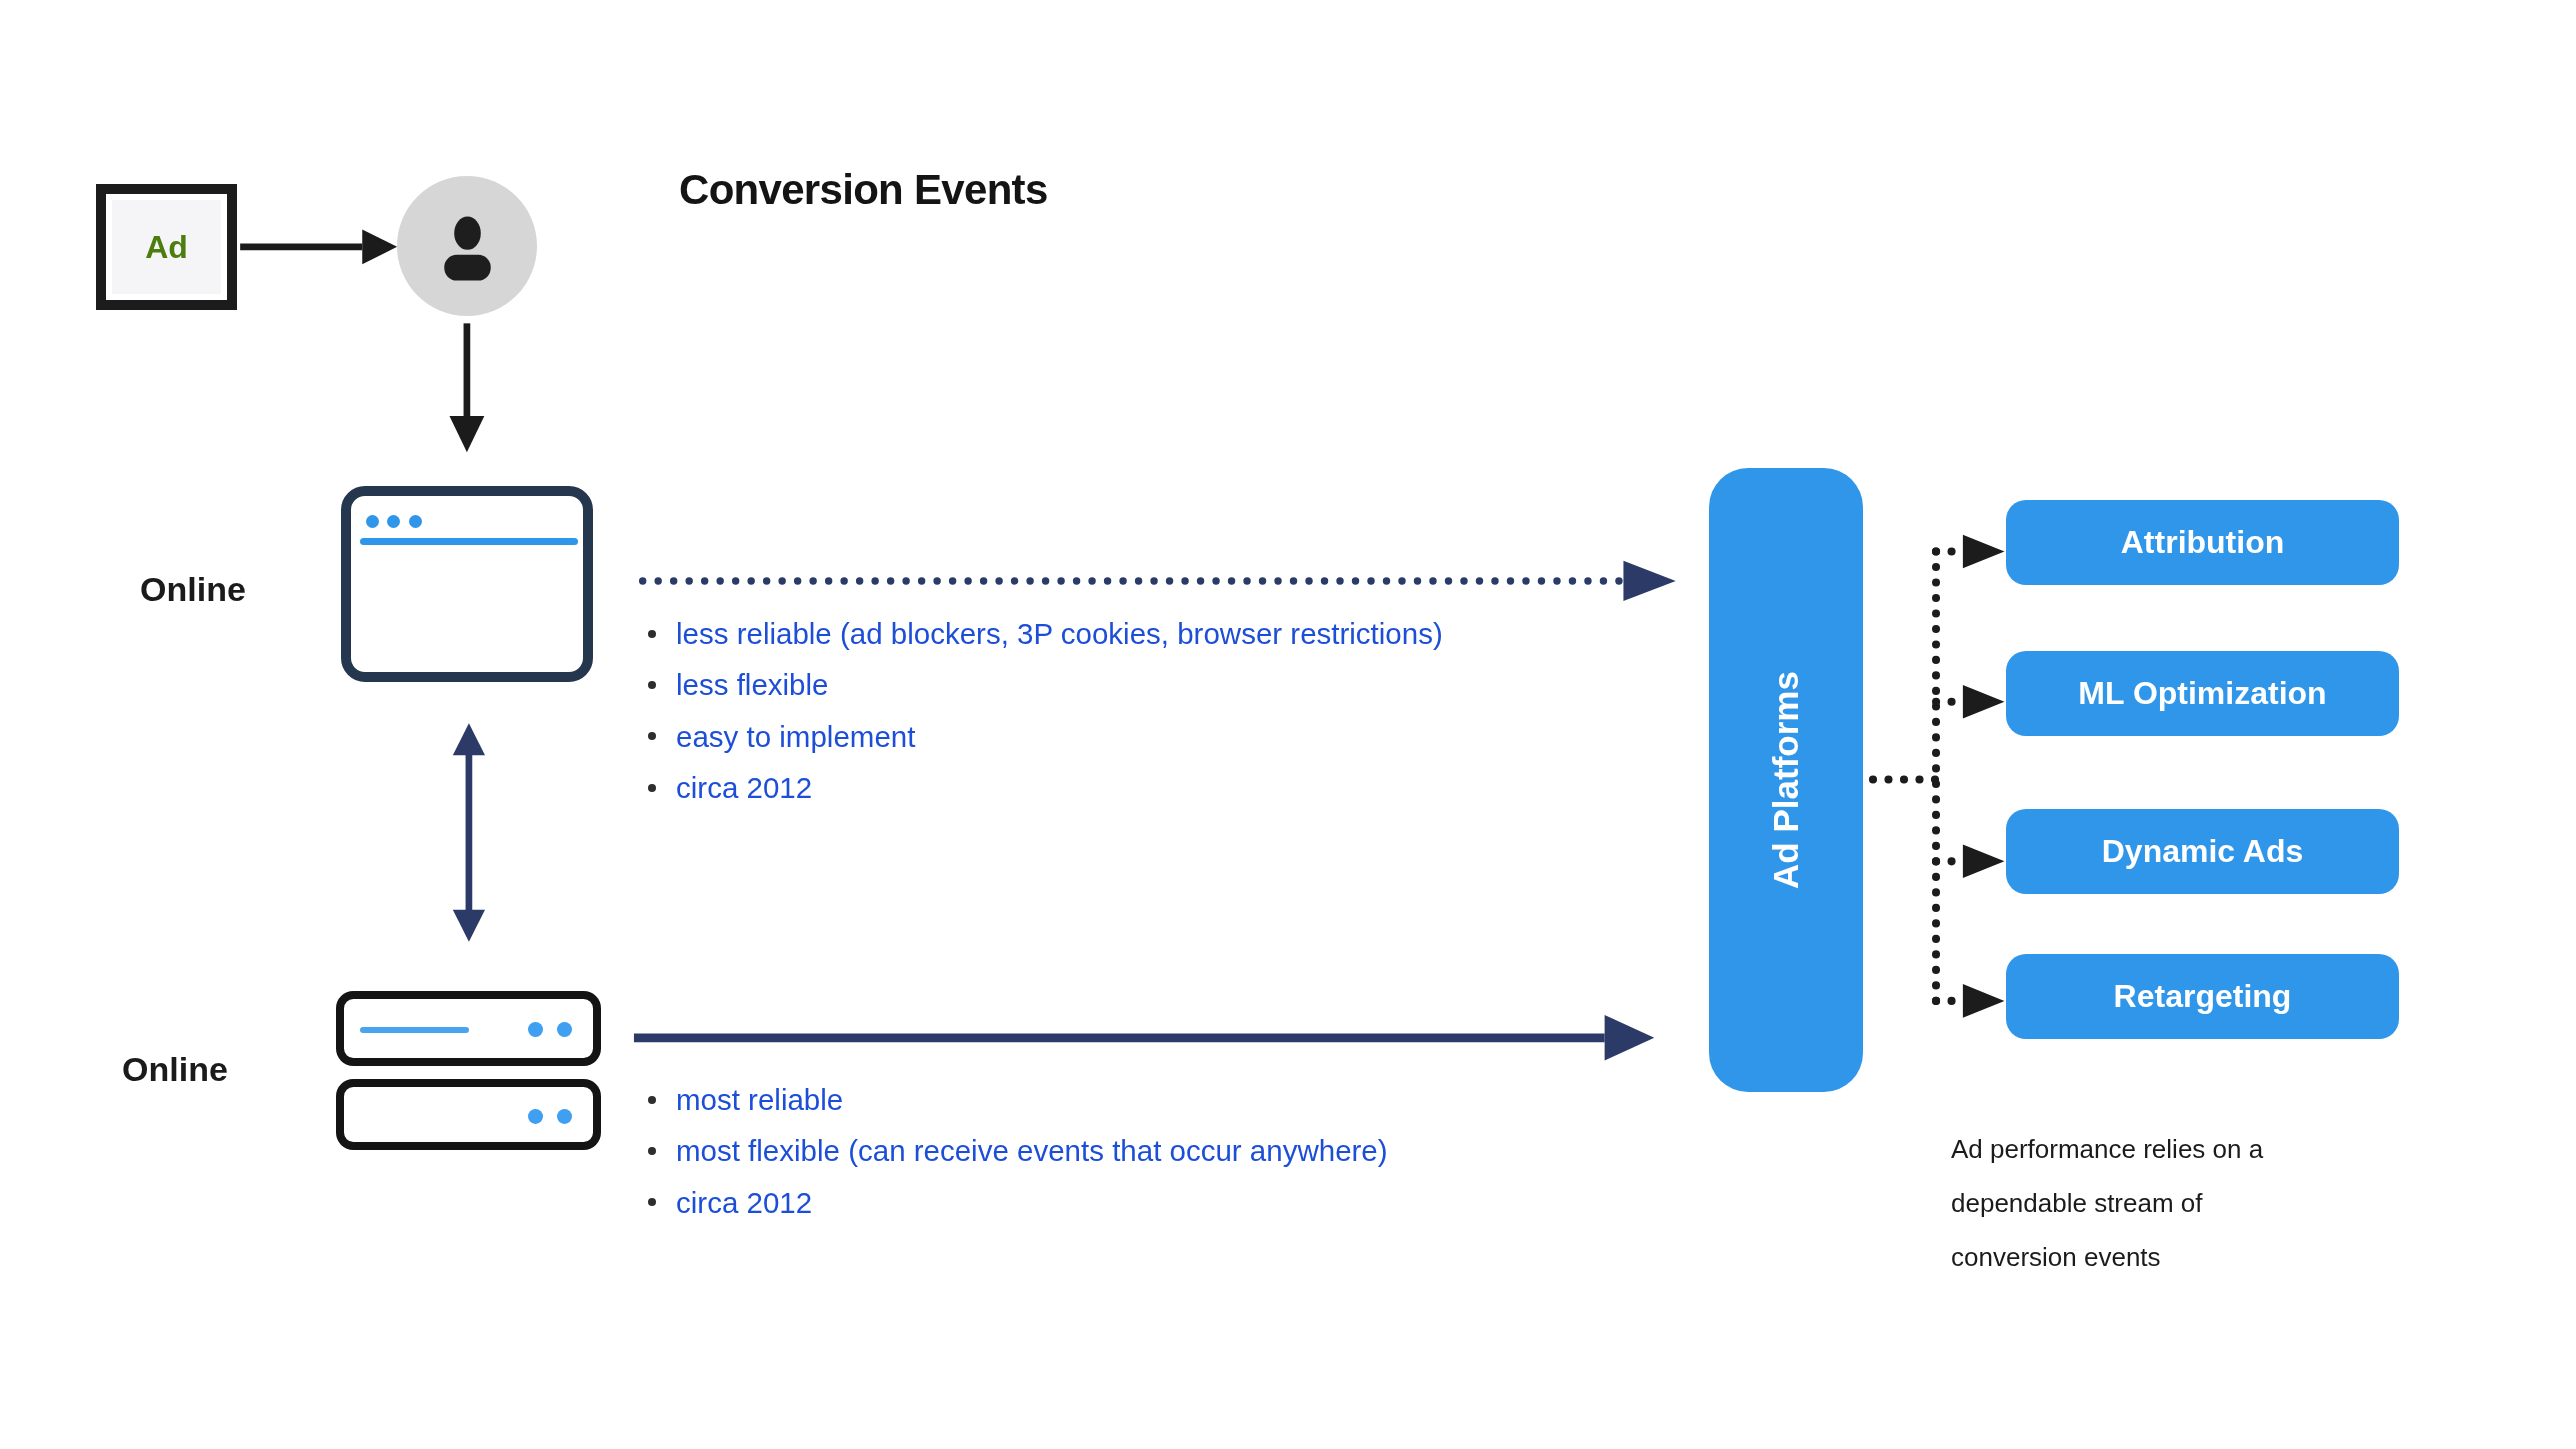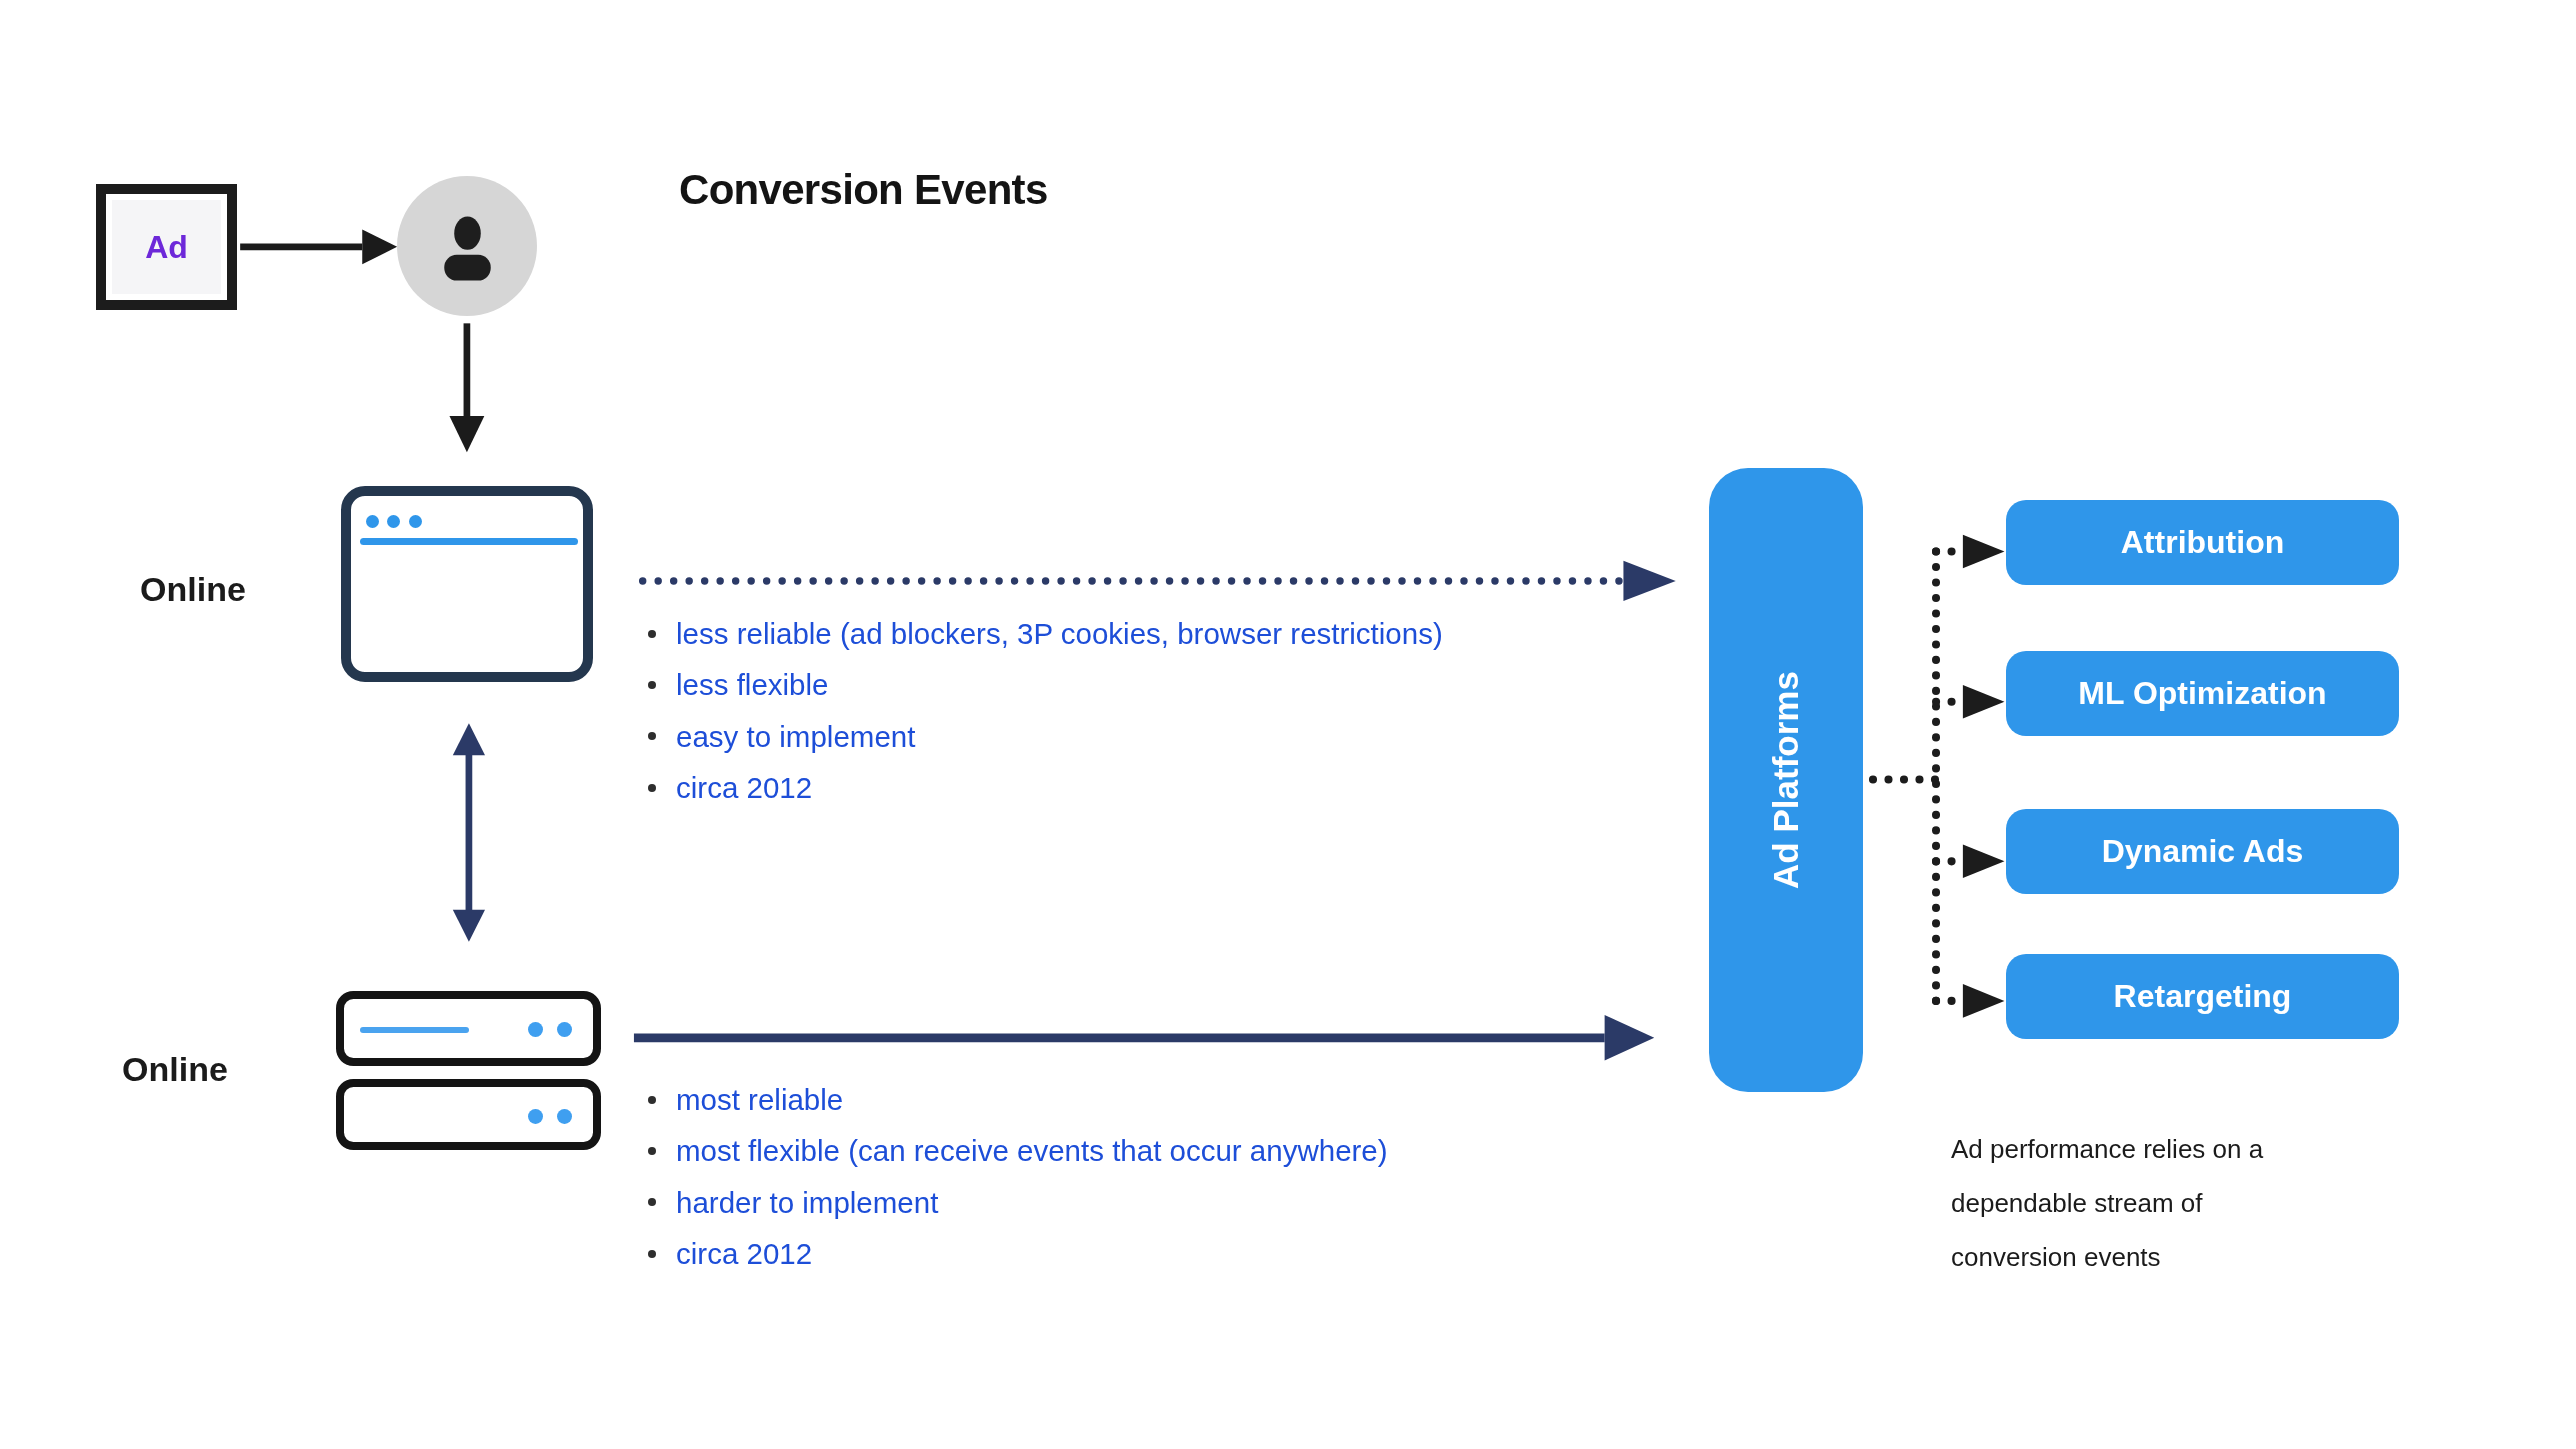--- a/index.html
+++ b/index.html
@@ -14,21 +14,21 @@
   }
   .abs { position: absolute; }
 
   
   .ad-box {
     left: 96px; top: 184px; width: 141px; height: 126px;
     border: 10px solid #1c1c1c; background: #f5f5f7;
     box-shadow: inset 0 0 0 6px #ffffff;
     box-sizing: border-box;
     display: flex; align-items: center; justify-content: center;
-    font-size: 32px; font-weight: 700; color: #6d28d9;
+    font-size: 32px; font-weight: 700; color: #4d7c0f;
   }
 
   
   .person {
     left: 397px; top: 176px; width: 140px; height: 140px;
     border-radius: 50%; background: #d6d6d6;
     display: flex; align-items: center; justify-content: center;
   }
 
   
@@ -179,21 +179,20 @@
     <span class="s-dot d2"></span>
   </div>
   <div class="abs srv bottom">
     <span class="s-dot d1"></span>
     <span class="s-dot d2"></span>
   </div>
 
   <ul class="abs bullets server-bullets">
     <li><span class="dot"></span><span>most reliable</span></li>
     <li><span class="dot"></span><span>most flexible (can receive events that occur anywhere)</span></li>
-    <li><span class="dot"></span><span>harder to implement</span></li>
     <li><span class="dot"></span><span>circa 2012</span></li>
   </ul>
 
   <div class="abs ad-platforms">
     <span>Ad Platforms</span>
   </div>
 
   <div class="abs out-btn b1">
     <span>Attribution</span>
   </div>

